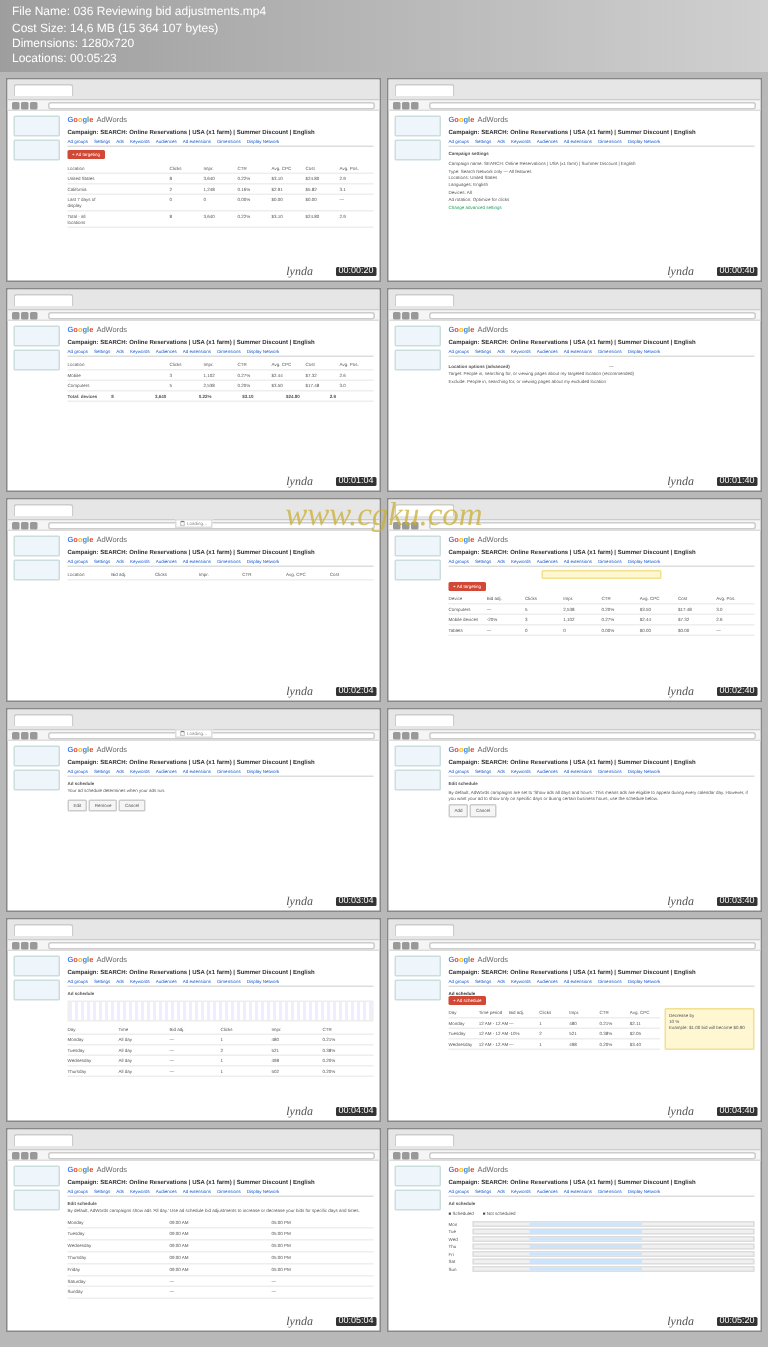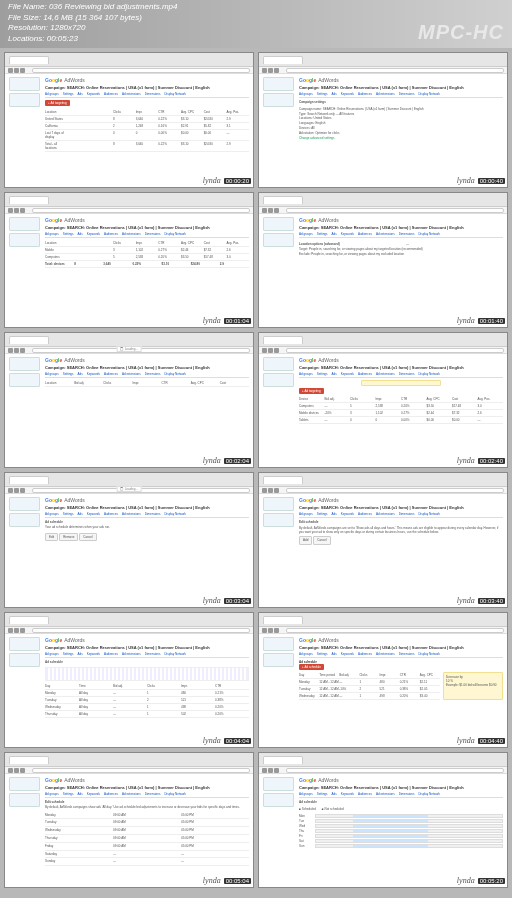--- a/index.html
+++ b/index.html
@@ -12,22 +12,21 @@
     overflow: hidden;
     position: relative;
   }
   .header {
     background: linear-gradient(to right, #9e9e9e, #d0d0d0);
     color: white;
     padding: 4px 8px;
     height: 48px;
     display: flex;
     justify-content: space-between;
-    align-items: flex-end;
-    font-style: italic;
+    align-items: center;
   }
   .file-info { font-size: 8px; line-height: 1.3; }
   .app-title { font-size: 20px; font-weight: bold; letter-spacing: 1px; color: #e8e8e8; }
   .grid {
     display: grid;
     grid-template-columns: 1fr 1fr;
     gap: 4px;
     padding: 4px;
   }
   .thumb {
@@ -177,21 +176,21 @@
   .lynda {
     position: absolute;
     right: 2px;
     bottom: 2px;
     font-size: 8px;
     color: #555;
     font-style: italic;
     font-family: Georgia, serif;
     display: flex;
     align-items: center;
-    gap: 3px;
+    gap: 15px;
   }
   .timecode {
     background: rgba(0,0,0,0.8);
     color: #fff;
     font-size: 6px;
     padding: 0 2px;
     border-radius: 1px;
     font-style: normal;
     font-family: Arial;
   }
@@ -245,27 +244,27 @@
   }
 </style>
 </head>
 <body>
 
 <div class="overall">
 
 <div class="header">
   <div class="file-info">
     <div><span>File Name:</span> <span>036 Reviewing bid adjustments.mp4</span></div>
-    <div><span>File Size:</span> <span>14,6 MB (15 364 107 bytes)</span></div>
-    <div><span>Resolution:</span> <span>1280x720</span></div>
+    <div><span>Cost Size:</span> <span>14,6 MB (15 364 107 bytes)</span></div>
+    <div><span>Dimensions:</span> <span>1280x720</span></div>
     <div><span>Locations:</span> <span>00:05:23</span></div>
   </div>
-  <div class="app-title">MPC-HC</div>
 </div>
 
+<div class="watermark">www.cgku.com</div>
 
 <div class="grid" id="grid">
       <div class="thumb">
 
     <div class="browser-chrome">
       <div class="tab-pill"></div>
     </div>
     <div class="addr-bar">
       <div class="nav-btn"></div>
       <div class="nav-btn"></div>

